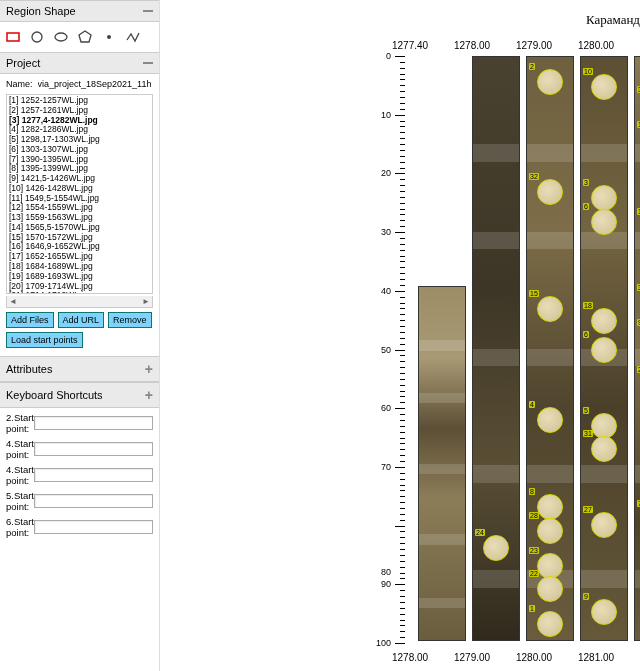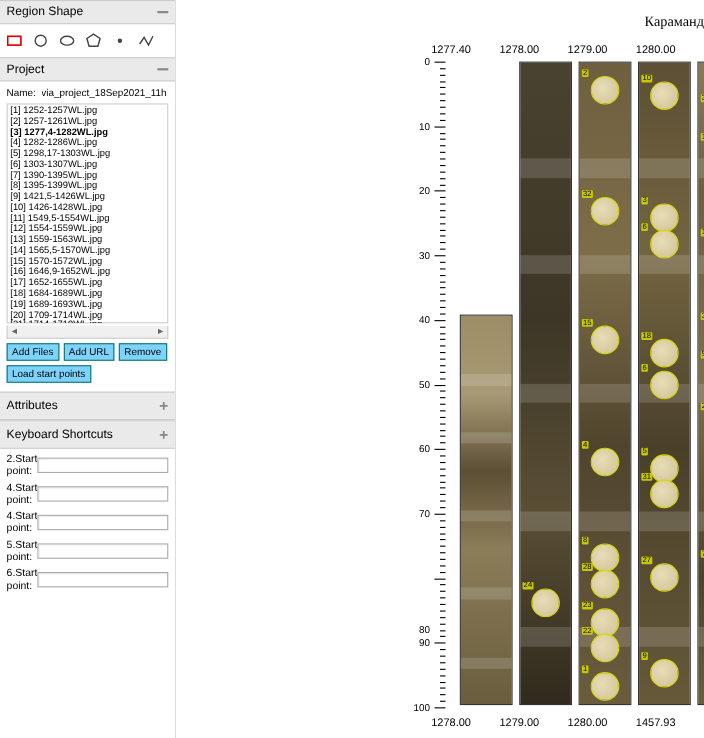--- a/index.html
+++ b/index.html
@@ -379,15 +379,15 @@
         <div class="plug-label" style="top: calc(40% - 6px);">34</div>
         <div class="plug-label" style="top: calc(46% - 6px);">9</div>
         <div class="plug-label" style="top: calc(54% - 6px);">26</div>
         <div class="plug-label" style="top: calc(77% - 6px);">7</div>
       </div>
     </div>
   <div class="axis-bottom" id="axis-bottom">
       <span>1278.00</span>
       <span>1279.00</span>
       <span>1280.00</span>
-      <span>1457.93</span>
+      <span>1281.00</span>
     </div>
 </div>
 
 </body></html>

